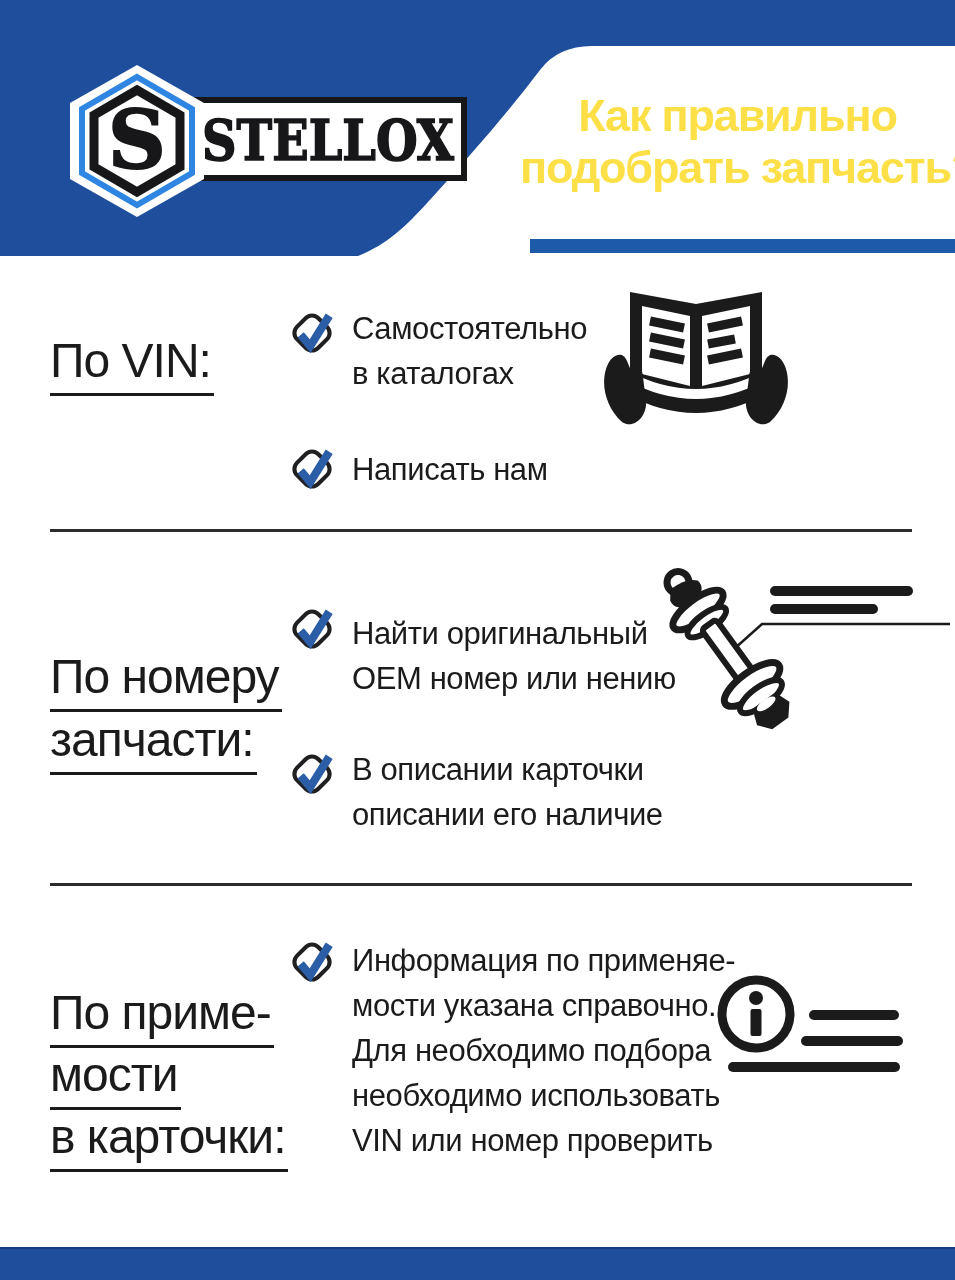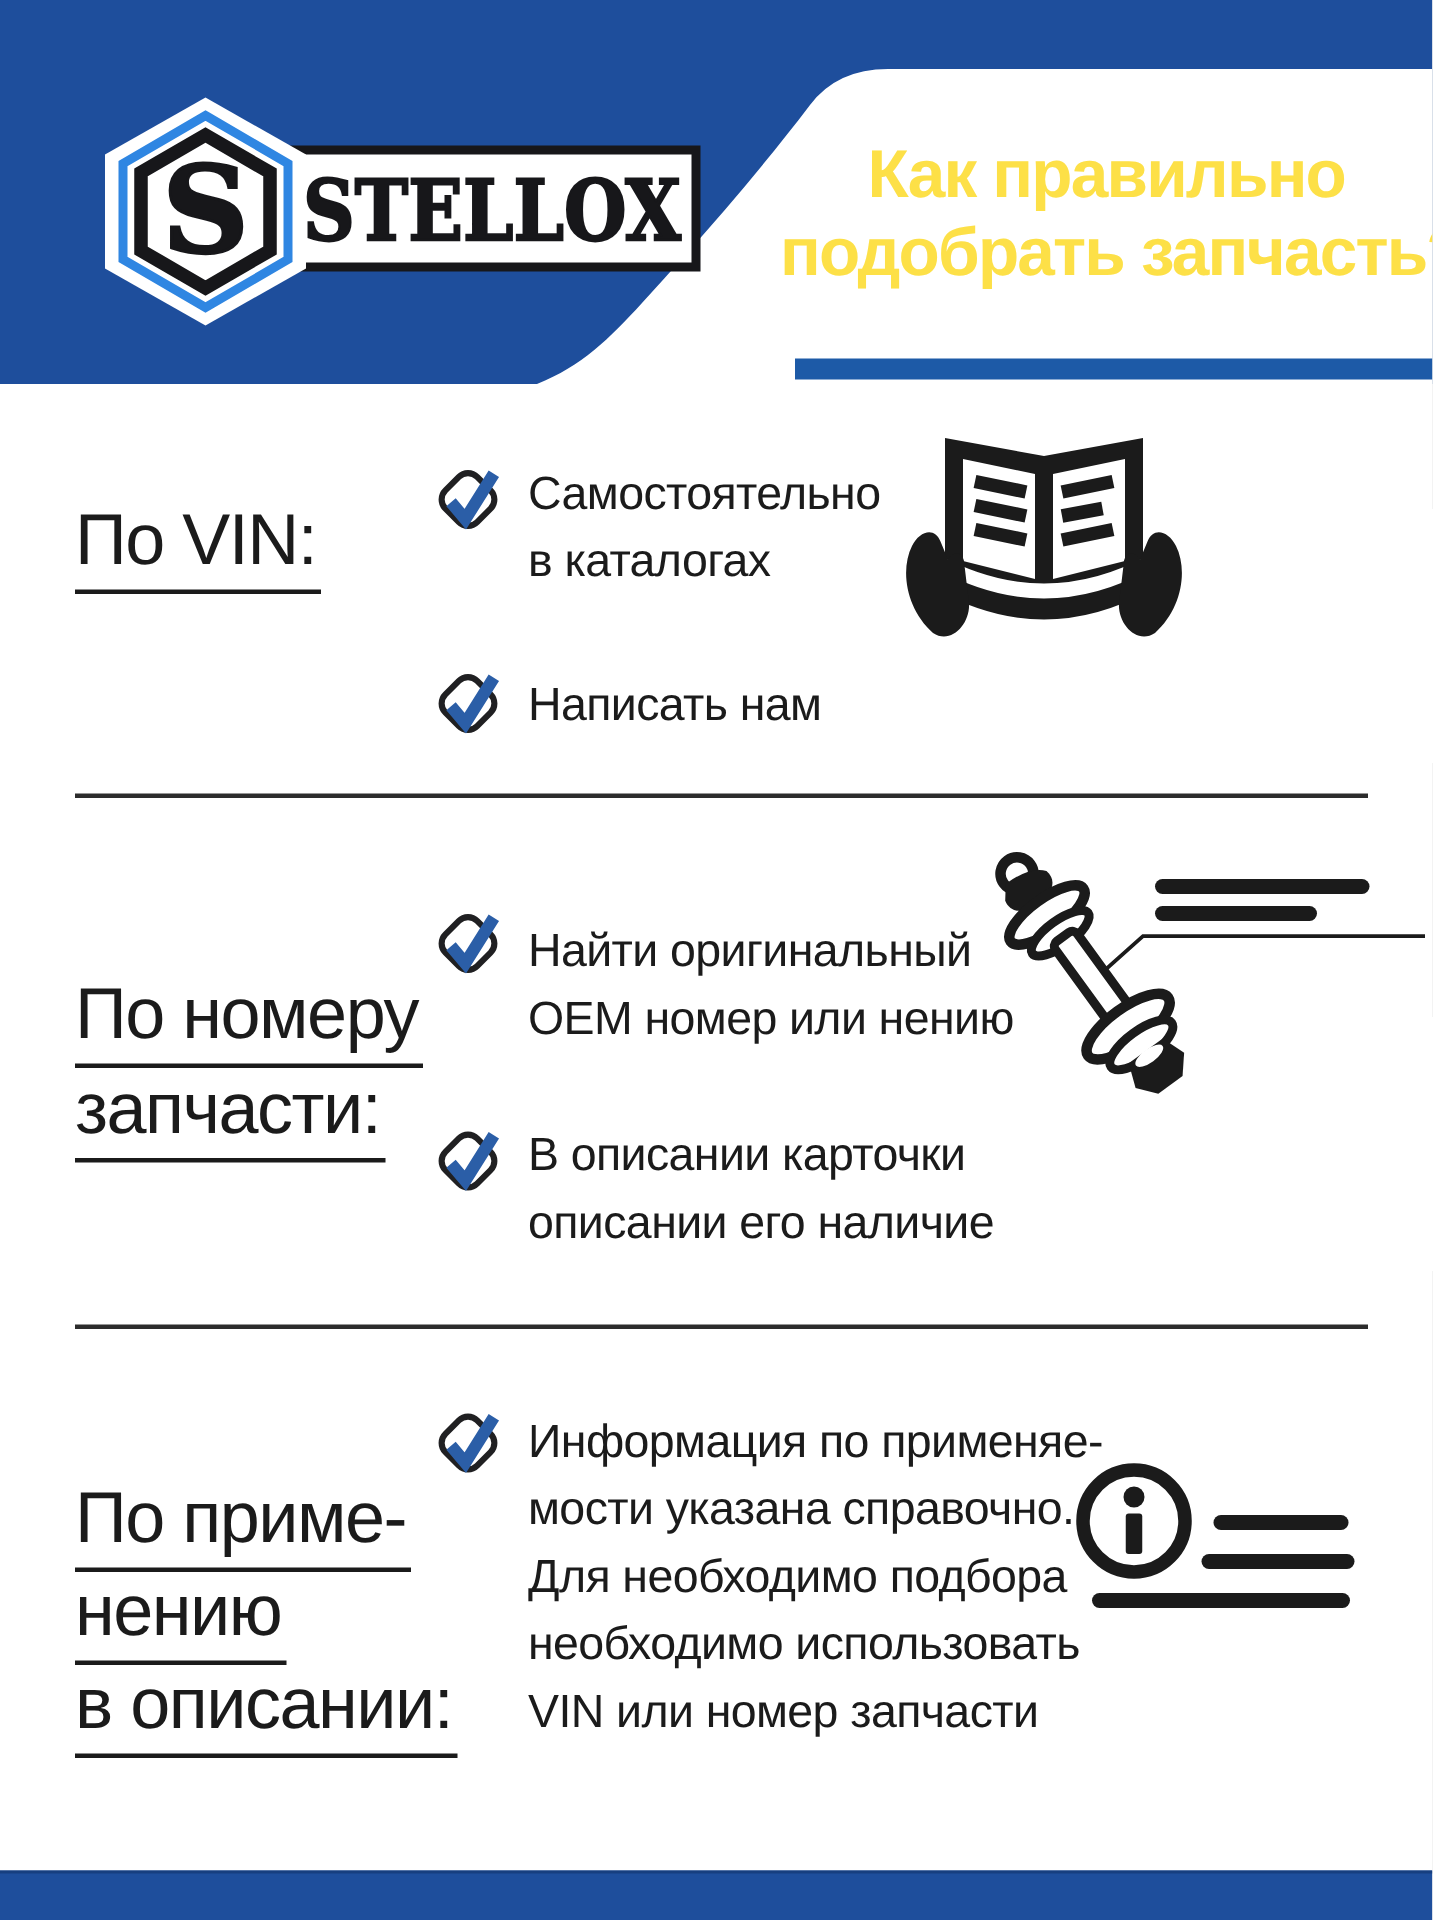--- a/index.html
+++ b/index.html
@@ -143,32 +143,32 @@
       <ellipse cx="0" cy="92" rx="33" ry="12.5" stroke-width="7"></ellipse>
       <ellipse cx="0" cy="107" rx="25" ry="9.5" stroke-width="6"></ellipse>
       <path class="ink" d="M-14,112 L14,112 L20,128 L10,140 L-10,140 L-20,128 Z" stroke="none"></path>
       <ellipse cx="0" cy="116" rx="11" ry="4.5" fill="#ffffff" stroke="none"></ellipse>
     </g>
   </svg>
 
   <div class="divider" style="top:883px"></div>
 
   <div class="heading-line" style="left:50px;top:988px">По приме-</div>
-  <div class="heading-line" style="left:50px;top:1050px">нению</div>
-  <div class="heading-line" style="left:50px;top:1112px">в описании:</div>
+  <div class="heading-line" style="left:50px;top:1050px">мости</div>
+  <div class="heading-line" style="left:50px;top:1112px">в карточки:</div>
 
   <svg class="chk" style="left:283px;top:933px">
       <use href="#chk"></use>
     </svg>
   <div class="item-text" style="left:352px;top:938px">
     <div>Информация по применяе-</div>
     <div>мости указана справочно.</div>
     <div>Для необходимо подбора</div>
     <div>необходимо использовать</div>
-    <div>VIN или номер запчасти</div>
+    <div>VIN или номер проверить</div>
   </div>
 
   <svg class="section-icon" style="left:706px;top:972px;width:210px;height:110px" viewBox="0 0 210 110">
     <circle cx="50" cy="42" r="34" fill="#ffffff" class="ink-stroke" stroke-width="9"></circle>
     <circle class="ink" cx="50" cy="26" r="7"></circle>
     <rect class="ink" x="44.5" y="37" width="11" height="27" rx="2"></rect>
     <rect class="ink" x="103" y="38" width="90" height="10" rx="5"></rect>
     <rect class="ink" x="95" y="64" width="102" height="10" rx="5"></rect>
     <rect class="ink" x="22" y="90" width="172" height="10" rx="5"></rect>
   </svg>

